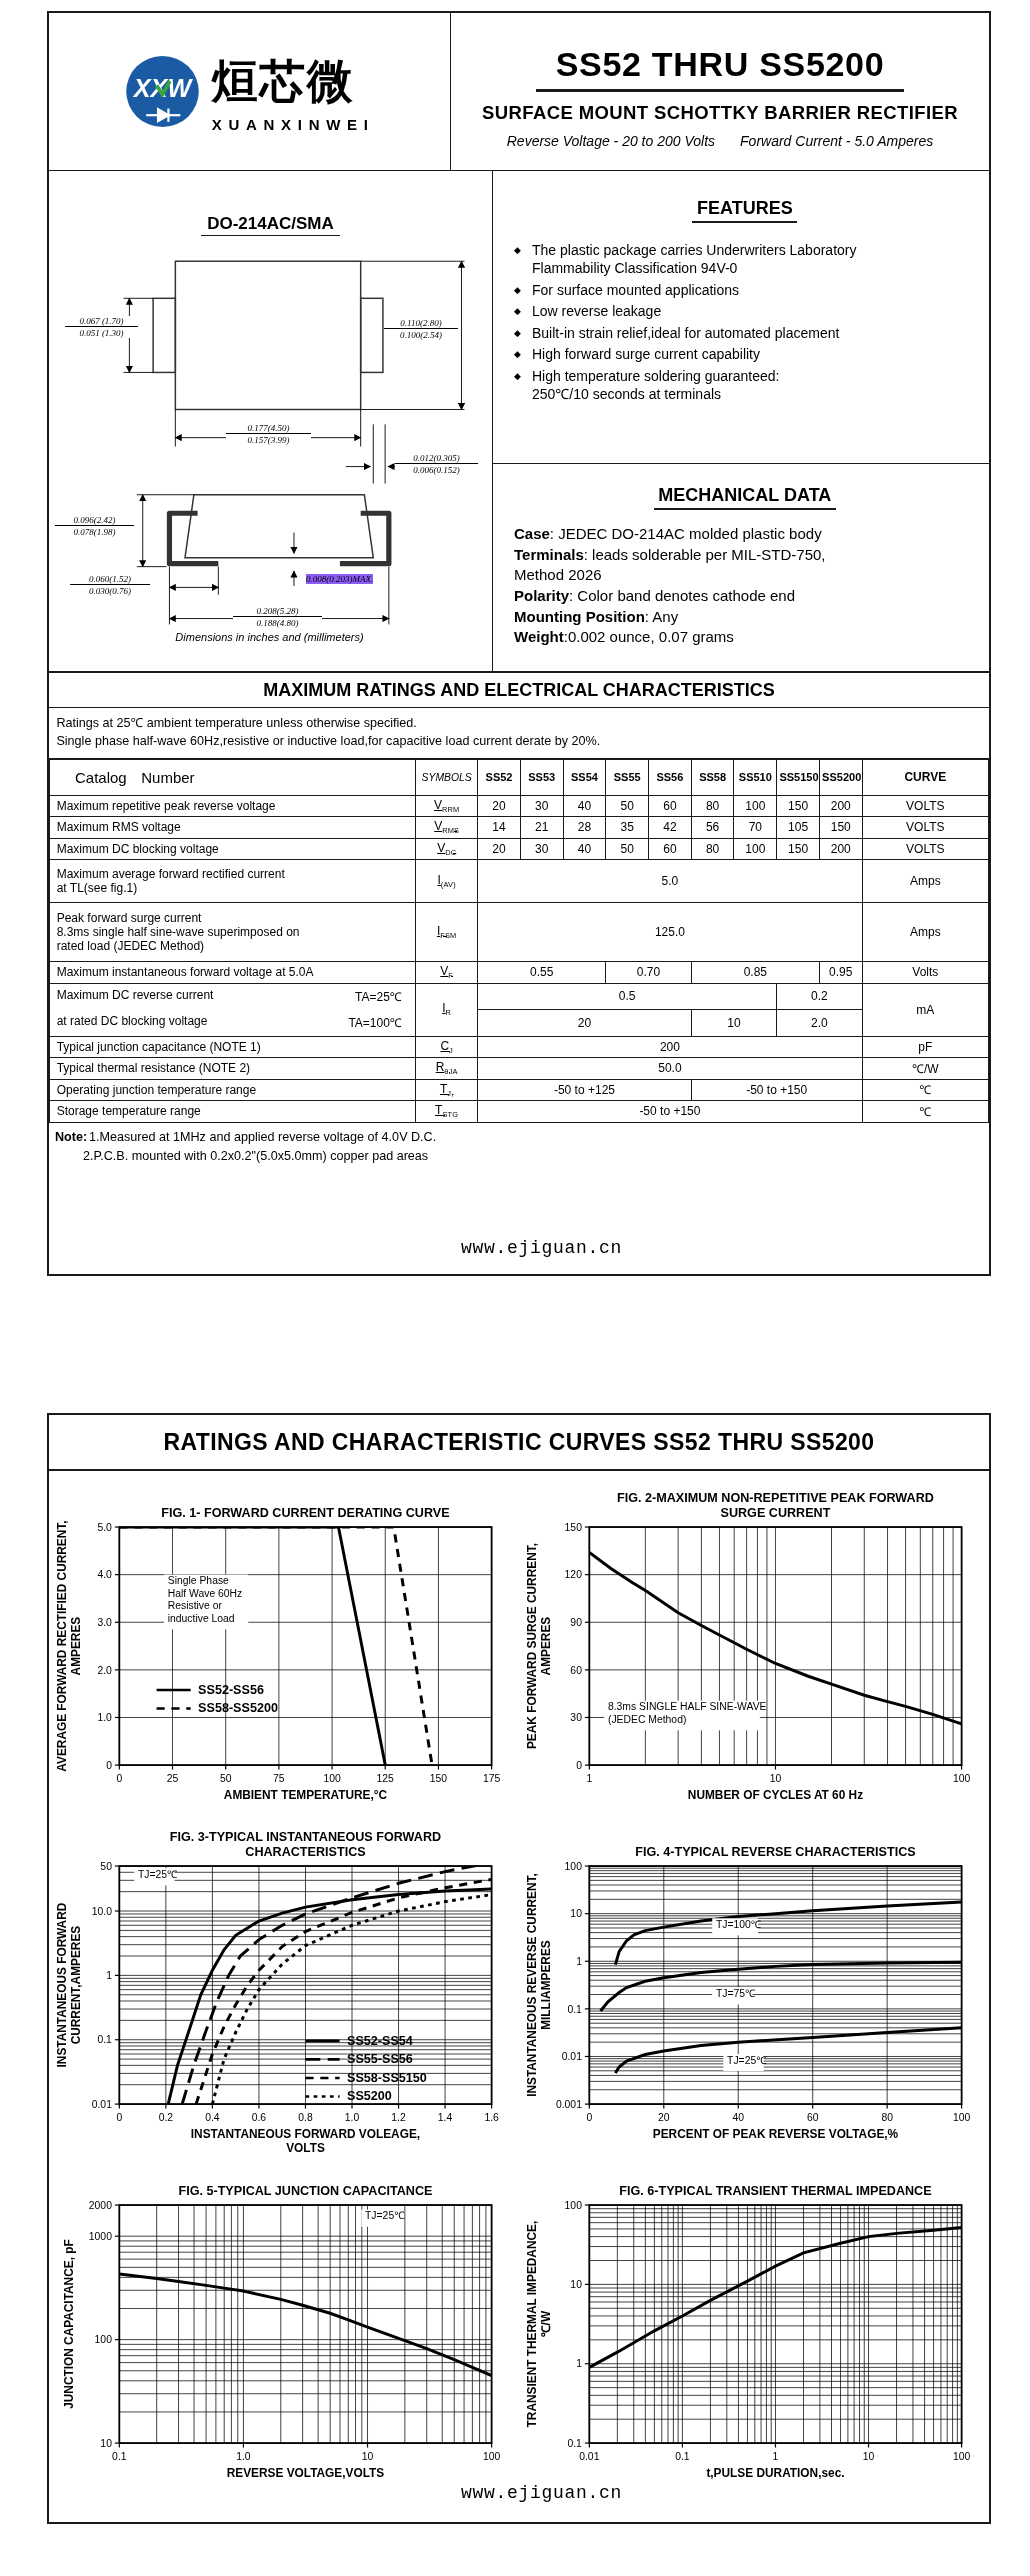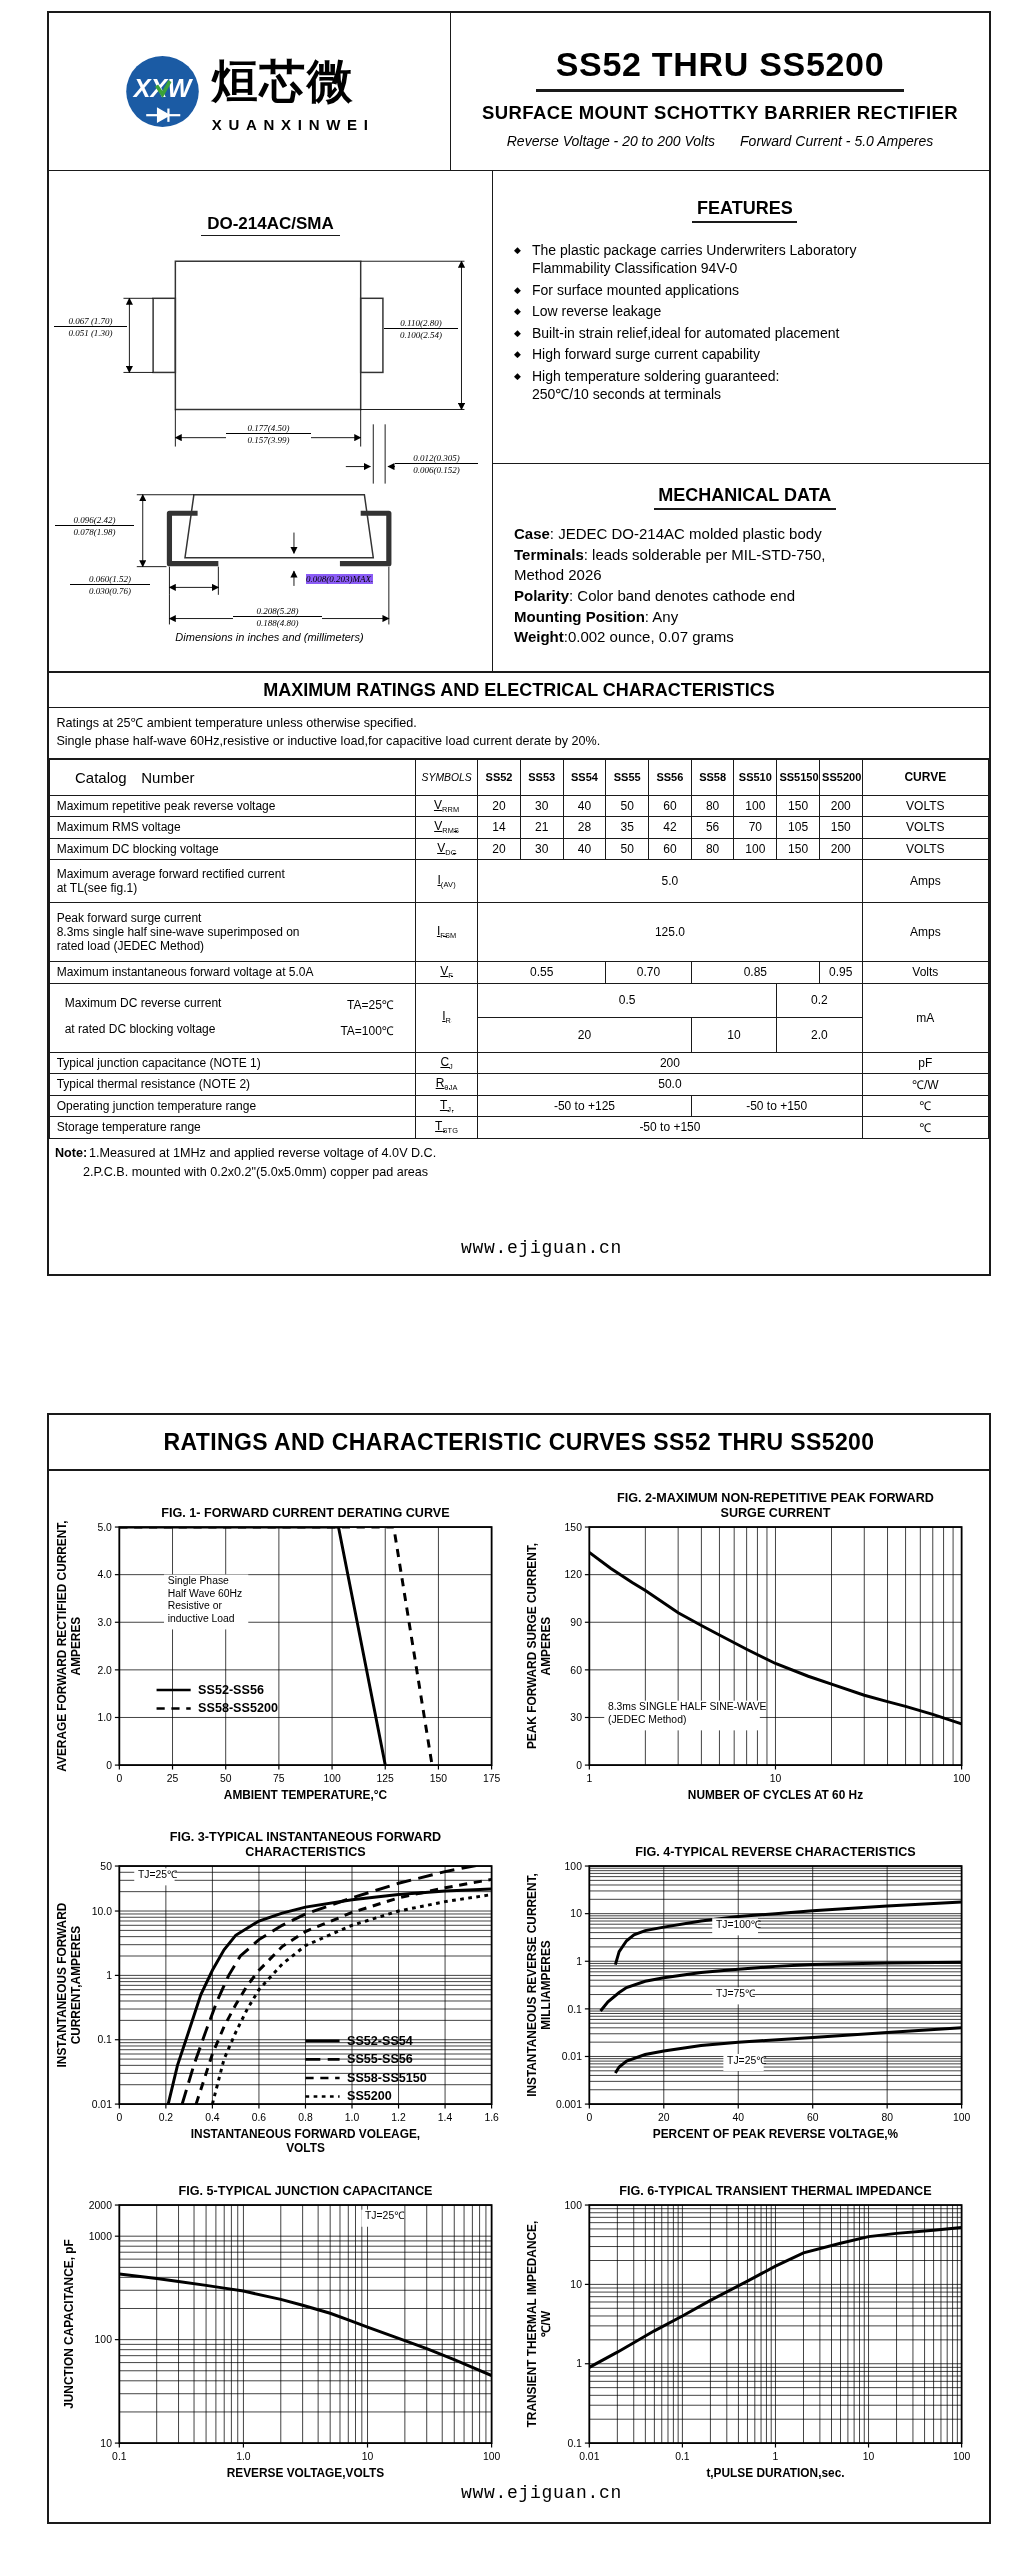--- a/index.html
+++ b/index.html
@@ -62,21 +62,21 @@
   table.ratings tr.thead td { height:36px; }
   td.cat { text-align:left !important; padding-left:25px !important; font-size:15px !important; word-spacing:10.4px; }
   td.symh { font-style:italic; font-size:10.4px !important; }
   td.ph { font-weight:bold; font-size:11px !important;margin-top:32px; }
   td.uh { font-weight:bold; font-size:12px !important; }
   .sym { font-size:12.6px;text-decoration:underline; }
   .sym sub { font-size:7.4px; letter-spacing:0.2px; }
   tr.rshort td { height:21.5px; }
   tr.riav td { height:43px; }
   tr.rifsm td { height:59px; }
-  .ir-lblcell { padding:8px !important; }
+  .ir-lblcell { padding:0 !important; }
   .ir-lbl { display:flex; justify-content:space-between; padding:4.5px 13.4px 4.5px 6.7px; font-size:12px; }
   .notes { padding:5.2px 0 0 6px; font-size:12.6px; line-height:1.5; }
   .notes .nl { display:flex; }
   .notes b { width:34px; flex:0 0 34px; }
   .notes .n2 { margin-left:28px; }
   .page-footer { position:absolute; left:0; width:100%; text-align:center;
                  font-family:"Liberation Mono", monospace; font-size:18px; letter-spacing:0.7px;padding-left:45px; }
   #page1 .page-footer { bottom:16.3px; }
   #page2 .page-footer { bottom:19.3px; }
 
@@ -164,21 +164,21 @@
             <line x1="228" y1="442" x2="228" y2="480"></line>
             <line x1="162" y1="470" x2="228" y2="470" marker-start="url(#ah)" marker-end="url(#ah)"></line>
             <line x1="330" y1="396" x2="330" y2="424" marker-end="url(#ah)"></line>
             <line x1="330" y1="468" x2="330" y2="448" marker-end="url(#ah)"></line>
             <line x1="458" y1="442" x2="458" y2="520"></line>
             <line x1="162" y1="480" x2="162" y2="520"></line>
             <line x1="162" y1="512" x2="458" y2="512" marker-start="url(#ah)" marker-end="url(#ah)"></line>
           </g>
         </svg>
 
-        <div class="dim" style="left:5px; top:77px; width:73px;">
+        <div class="dim" style="left:16px; top:77px; width:73px;">
           <div class="t">0.067 (1.70)</div>
           <div class="b">0.051 (1.30)</div>
         </div>
         <div class="dim" style="left:335px; top:79px; width:74px;">
           <div class="t">0.110(2.80)</div>
           <div class="b">0.100(2.54)</div>
         </div>
         <div class="dim" style="left:177px; top:184px; width:85px;">
           <div class="t">0.177(4.50)</div>
           <div class="b">0.157(3.99)</div>

